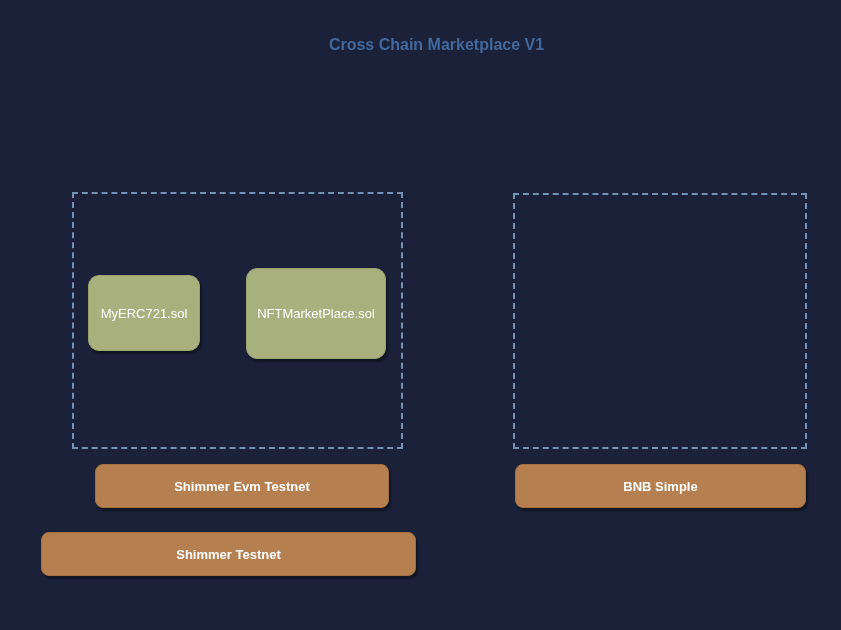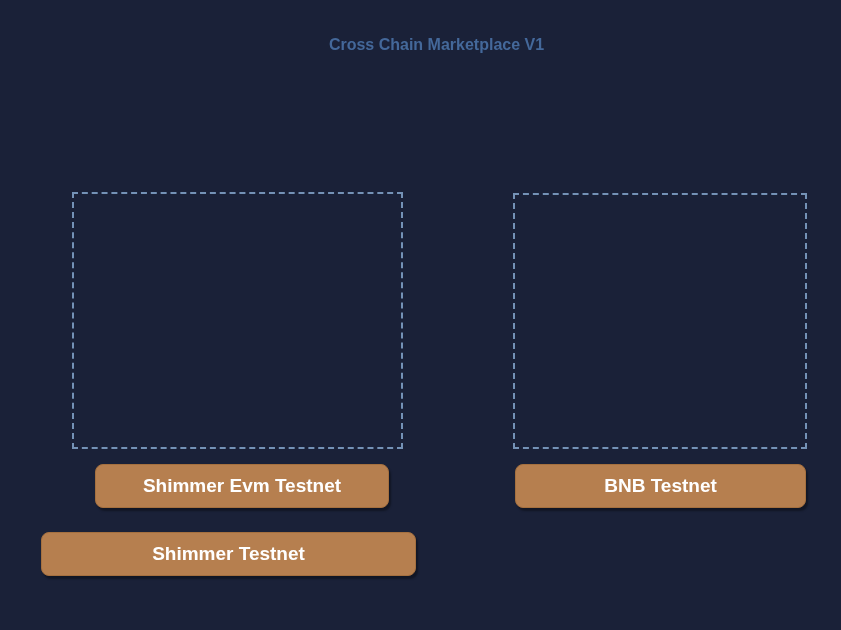--- a/index.html
+++ b/index.html
@@ -61,47 +61,53 @@
     font-size: 13px;
     font-weight: normal;
   }
   .contract-erc721 { left: 72px;  top: 259px; width: 112px; height: 76px; }
   .contract-nft    { left: 230px; top: 252px; width: 140px; height: 91px; }
 
   .network {
     background: var(--network-fill);
     border: 1px solid var(--network-border);
     border-radius: 8px;
-    font-size: 19px;
+    font-size: 13px;
     font-weight: bold;
   }
   .network-shimmer-evm { left: 79px;  top: 448px; width: 294px; height: 44px; }
   .network-bnb         { left: 499px; top: 448px; width: 291px; height: 44px; }
   .network-shimmer     { left: 25px;  top: 516px; width: 375px; height: 44px; }
 </style>
 </head>
 <body>
 
 <div class="canvas">
 
   <div class="title-block">
     <div>Cross Chain Marketplace V1</div>
   </div>
 
   <div class="group group-left"></div>
 
   <div class="group group-right"></div>
 
+  <div class="node contract contract-erc721">
+    <span>MyERC721.sol</span>
+  </div>
 
+  <div class="node contract contract-nft">
+    <span>NFTMarketPlace.sol</span>
+  </div>
 
   <div class="node network network-shimmer-evm">
     <span>Shimmer Evm Testnet</span>
   </div>
 
   <div class="node network network-bnb">
-    <span>BNB Testnet</span>
+    <span>BNB Simple</span>
   </div>
 
   <div class="node network network-shimmer">
     <span>Shimmer Testnet</span>
   </div>
 
 </div>
 
 </body></html>

